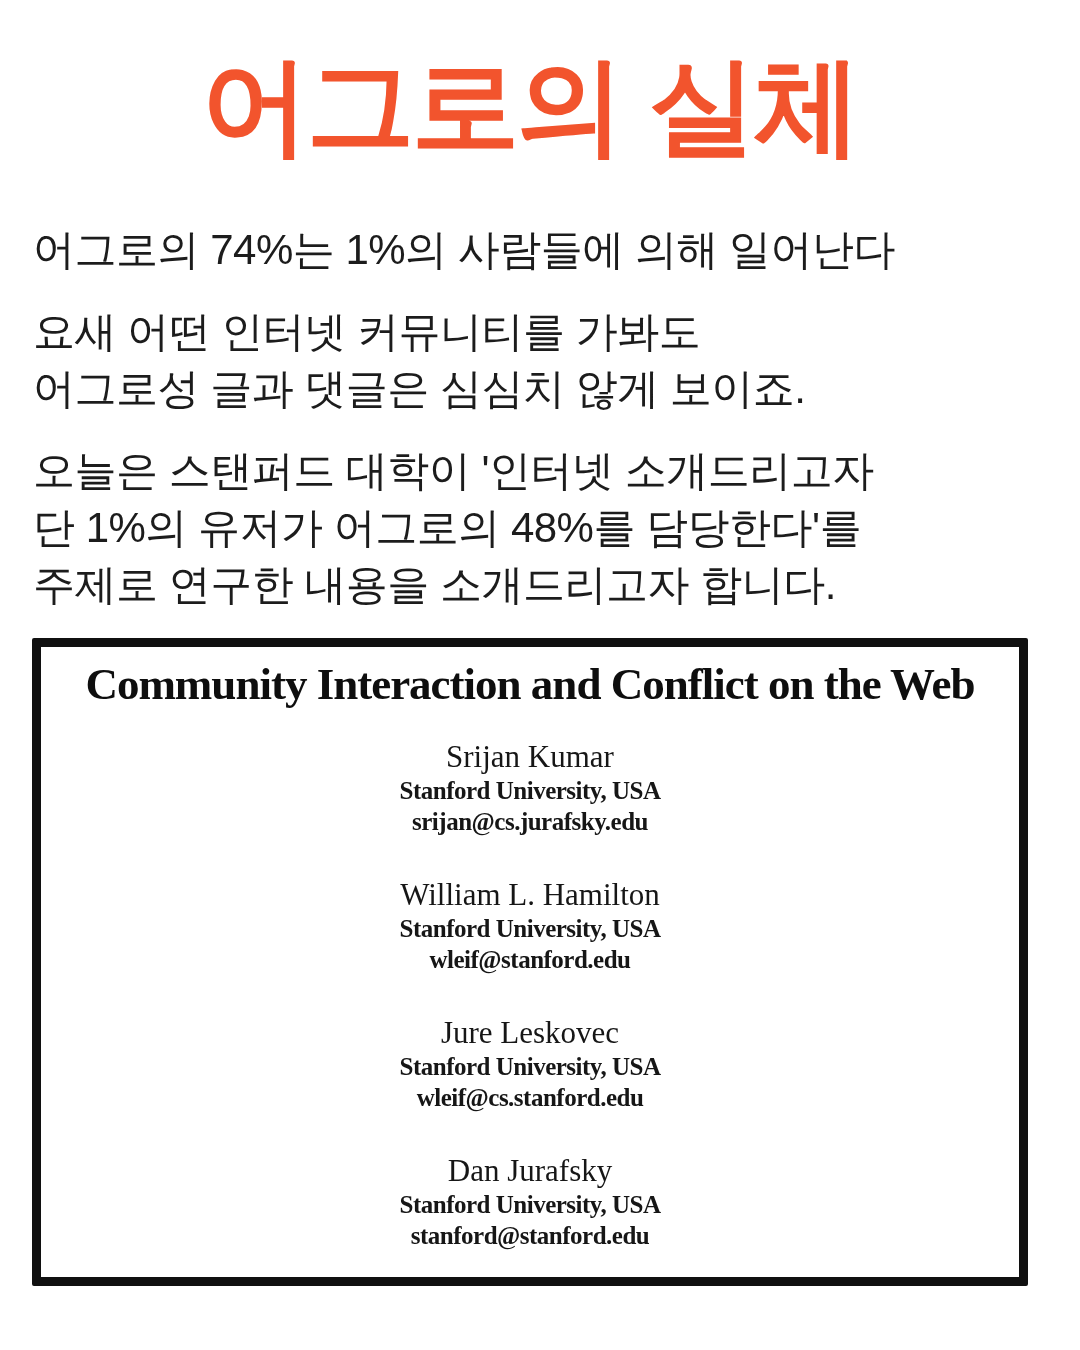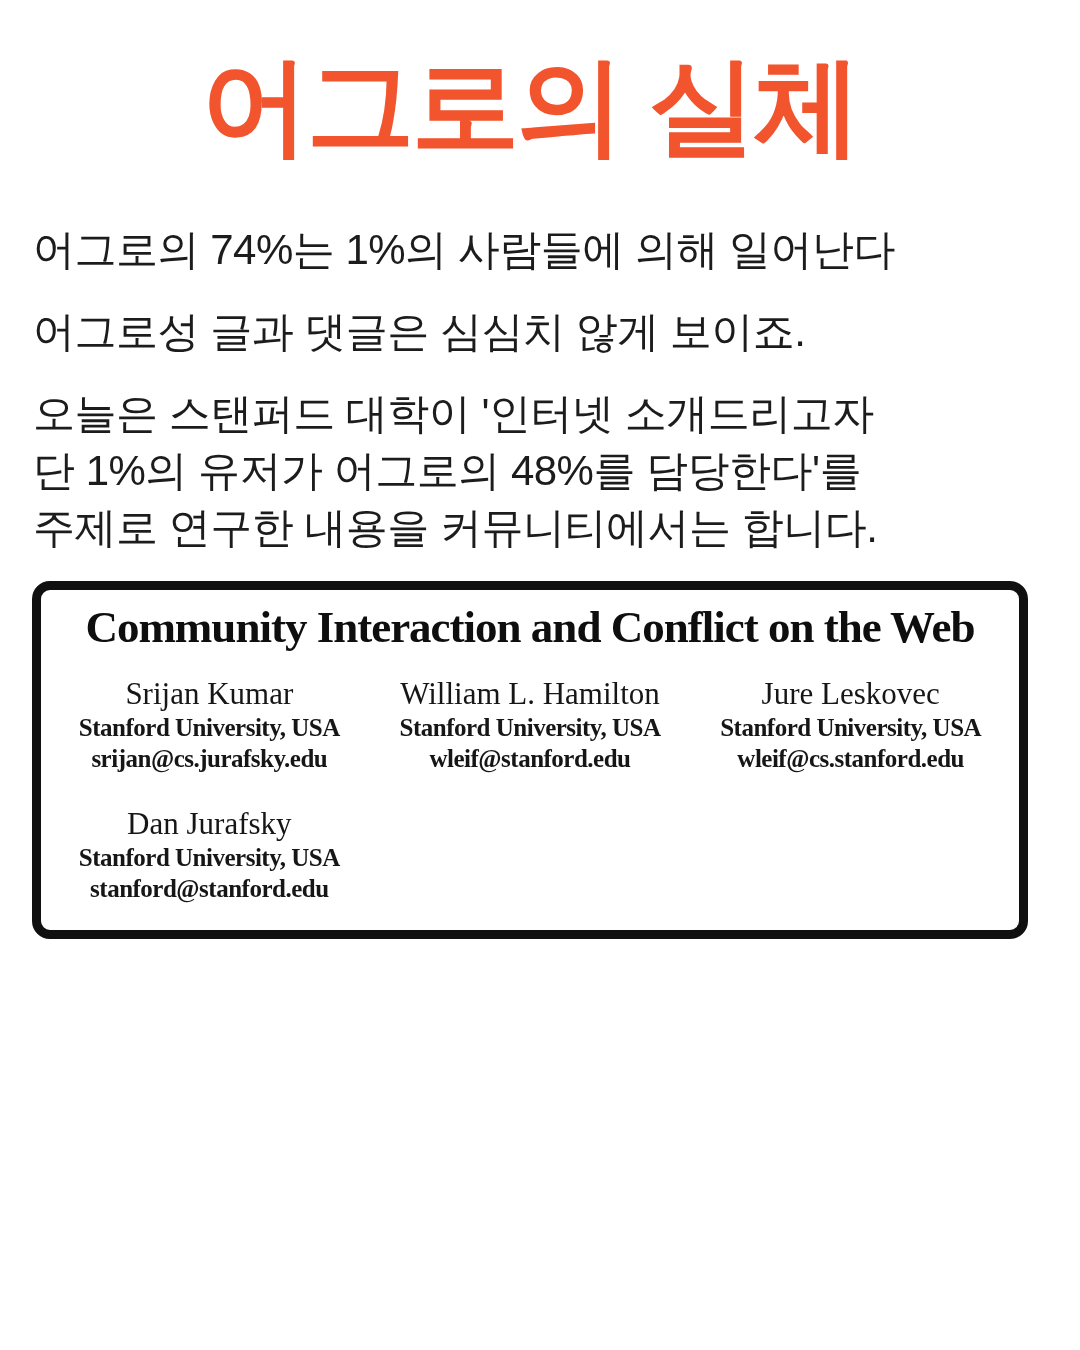--- a/index.html
+++ b/index.html
@@ -39,67 +39,68 @@
     background: #eeeeee;
     border-radius: 28px;
     color: #9b9b9b;
     font-size: 36px;
     line-height: 44px;
     letter-spacing: 4px;
   }
   .paper-box {
     margin: 21px 32px 0 32px;
     border: 9px solid #101010;
-    border-radius: 18px;
+    border-radius: 2px;
     background: #ffffff;
     padding: 12px 8px 26px 8px;
     font-family: "Liberation Serif", "DejaVu Serif", serif;
     color: #161616;
   }
   .paper-title {
     margin: 0;
     text-align: center;
     font-size: 45px;
     line-height: 1.15;
     font-weight: bold;
     letter-spacing: -1px;
     color: #0e0e0e;
   }
   .authors-grid {
-    margin-top: 22px;
+    margin-top: 28px;
     display: grid;
-    grid-template-columns: 1fr 1fr 1fr;
-    row-gap: 32px;
+    grid-template-columns: 1fr;
+    row-gap: 40px;
   }
   .author-block { text-align: center; }
   .author-name   { font-size: 31px; line-height: 36px; }
   .author-affil  { font-size: 25px; line-height: 31px; font-weight: bold; letter-spacing: -0.5px; }
   .author-email  { font-size: 25px; line-height: 31px; font-weight: bold; letter-spacing: -0.5px; }
 </style>
 </head>
 <body>
 
 <div class="card">
 
   <h1 class="main-title">어그로의 실체</h1>
 
   <div class="content">
 
     <p>
       <span class="line">어그로의 74%는 1%의 사람들에 의해 일어난다</span>
     </p>
 
     <p>
+      <span class="line">요새 어떤 인터넷 커뮤니티를 가봐도</span>
       <span class="line">어그로성 글과 댓글은 심심치 않게 보이죠.</span>
     </p>
 
     <p>
       <span class="line">오늘은 스탠퍼드 대학이 '인터넷 소개드리고자</span>
       <span class="line">단 1%의 유저가 어그로의 48%를 담당한다'를</span>
-      <span class="line">주제로 연구한 내용을 커뮤니티에서는 합니다.</span>
+      <span class="line">주제로 연구한 내용을 소개드리고자 합니다.</span>
     </p>
 
 
   </div>
 
   <div class="paper-box">
 
     <h2 class="paper-title">Community Interaction and Conflict on the Web</h2>
 
     <div class="authors-grid">

